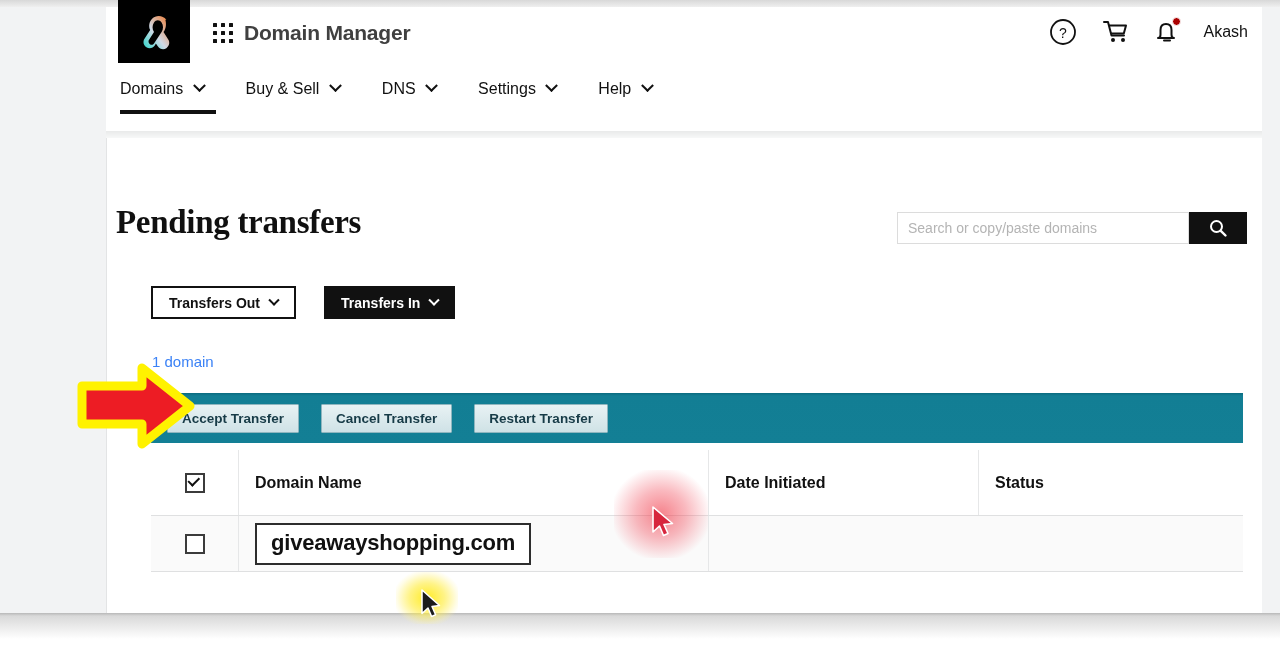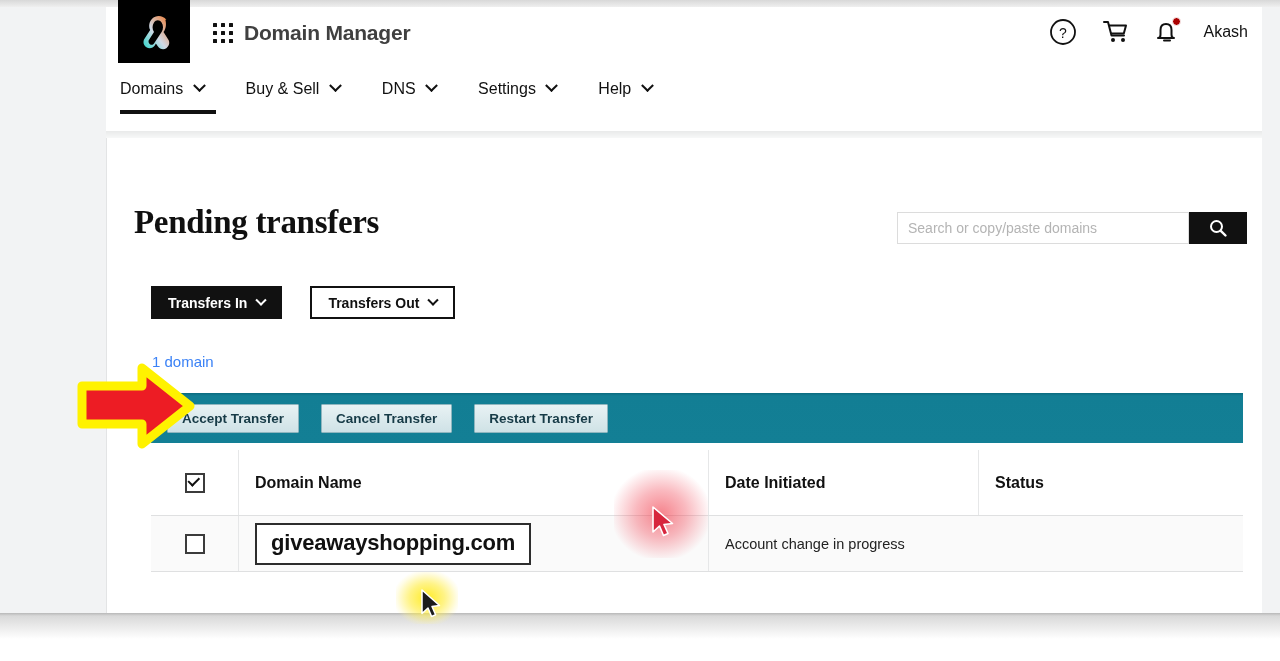--- a/index.html
+++ b/index.html
@@ -59,21 +59,21 @@
   .nav-item.active::after { content:""; position:absolute; left:0; top:30px;
            width:96px; height:4px; background:#111; }
 
   .nav-shadow { position:absolute; left:0; top:124px; width:1156px; height:7px;
            background:linear-gradient(#e9eaea,#f7f8f8); }
 
   
   .card { position:absolute; left:0px; top:131px; width:1156px; height:475px;
           background:#ffffff; border-left:1px solid #e3e4e5; }
 
-  .page-title { position:absolute; left:27px; top:66px; font-size:33px; font-weight:bold;
+  .page-title { position:absolute; left:9px; top:66px; font-size:33px; font-weight:bold;
                 font-family:"Liberation Serif", serif; color:#101010; letter-spacing:-0.3px;text-align:right; }
 
   
   .search-wrap { position:absolute; left:790px; top:74px; width:350px; height:32px; display:flex; }
   .search-input { flex:1; height:32px; border:1px solid #dcdcdc; background:#fff;
                   font-size:14px; color:#9a9a9a; padding:0 10px; outline:none;
                   font-family:"Liberation Sans", sans-serif; }
   .search-input::placeholder { color:#b4b4b4; }
   .search-btn { width:58px; height:32px; background:#111; border:none; cursor:pointer;
                 display:flex; align-items:center; justify-content:center; }
@@ -240,26 +240,26 @@
         <input class="search-input" type="text" placeholder="Search or copy/paste domains" style="">
         <button class="search-btn">
           <svg width="20" height="20" viewBox="0 0 20 20">
             <circle cx="8.5" cy="8.5" r="5.5" fill="none" stroke="#fff" stroke-width="2"></circle>
             <line x1="12.8" y1="12.8" x2="17.5" y2="17.5" stroke="#fff" stroke-width="2.4" stroke-linecap="round"></line>
           </svg>
         </button>
       </div>
 
       <div class="filters">
+        <div class="fbtn light">
+          <span>Transfers Out</span>
+          <span class="fcaret"></span>
+        </div>
         <div class="fbtn dark">
           <span>Transfers In</span>
-          <span class="fcaret"></span>
-        </div>
-        <div class="fbtn light">
-          <span>Transfers Out</span>
           <span class="fcaret"></span>
         </div>
       </div>
 
       <div class="domain-count">1 domain</div>
 
       <div class="actionbar">
         <div class="tbtn">Accept Transfer</div>
         <div class="tbtn">Cancel Transfer</div>
         <div class="tbtn">Restart Transfer</div>
@@ -282,23 +282,20 @@
           </div>
         </div>
 
         <div class="trow tbody">
           <div class="c-chk">
             <div class="chk"></div>
           </div>
           <div class="c-name">
             <span class="domain-box">giveawayshopping.com</span>
           </div>
-          <div class="c-stat">
-            <span class="td-text">Account change in progress</span>
-          </div>
         </div>
 
       </div>
     </div>
   </div>
 
   <div id="bottomstrip"></div>
 
   <svg id="arrow" viewBox="0 0 120 88">
     <path d="M6 24 L66 24 L66 6 L114 44 L66 82 L66 62 L6 62 Z" fill="#ED1C24" stroke="#FFF200" stroke-width="9" stroke-linejoin="round"></path>

